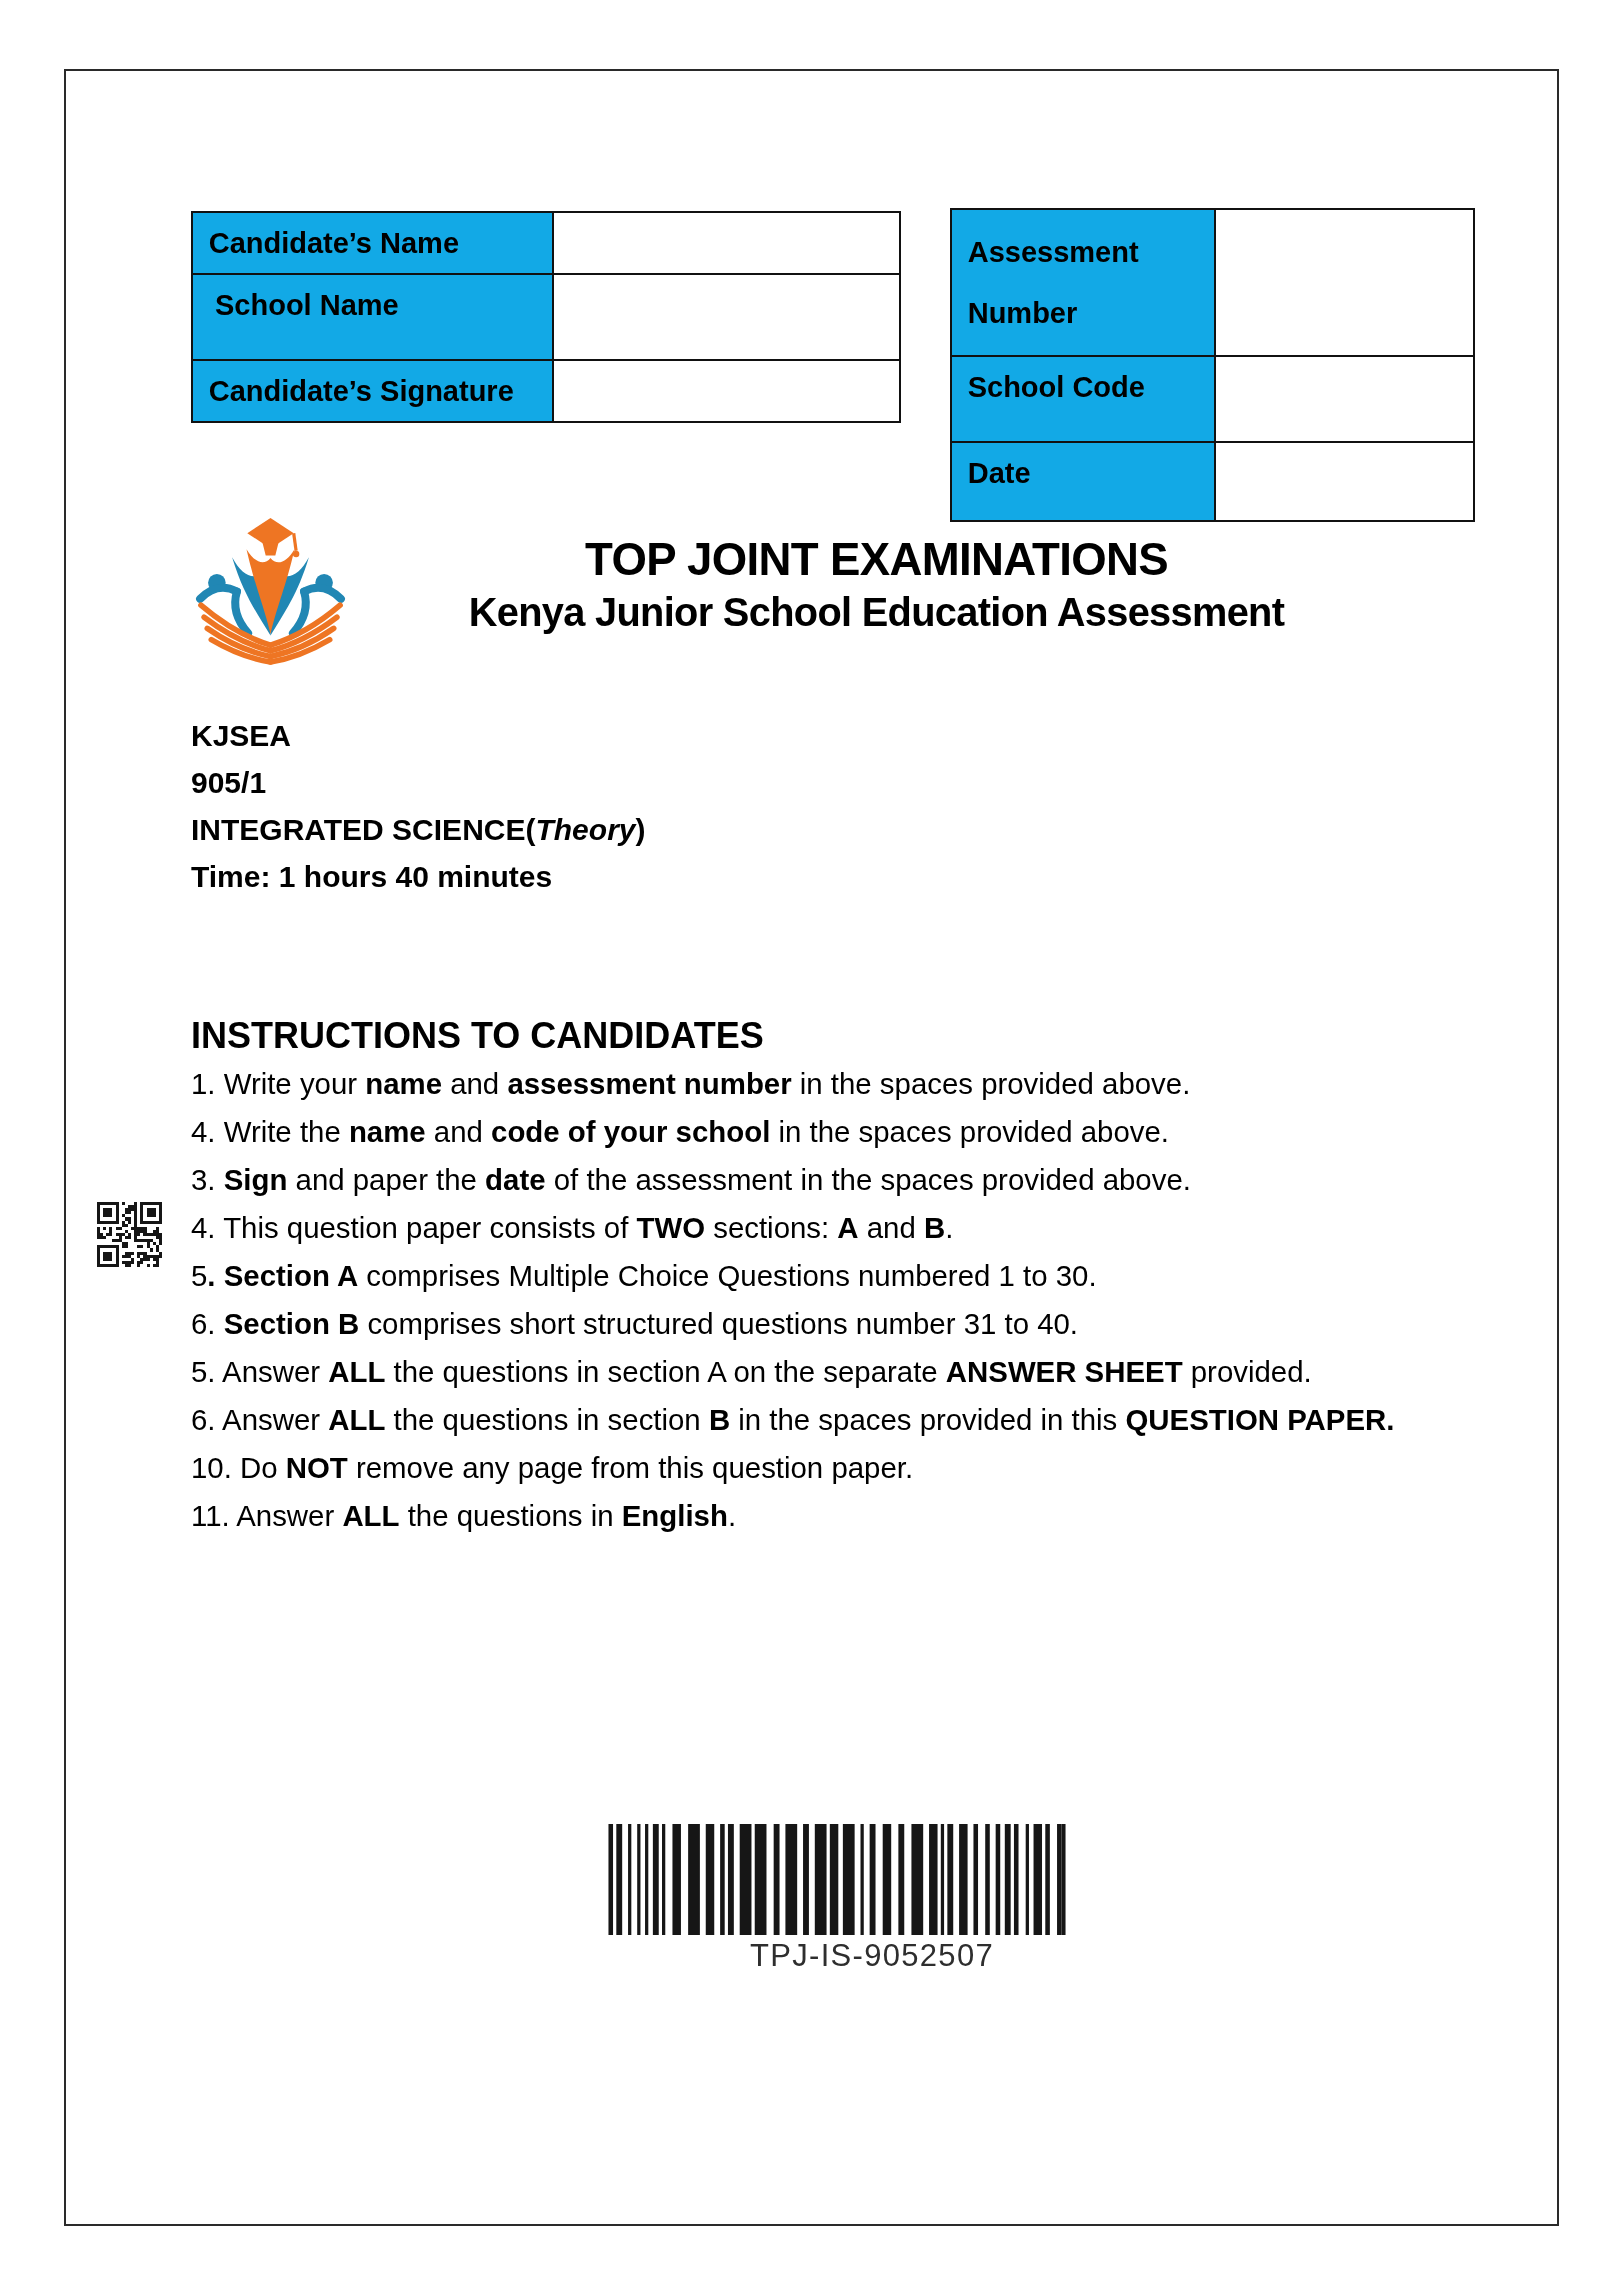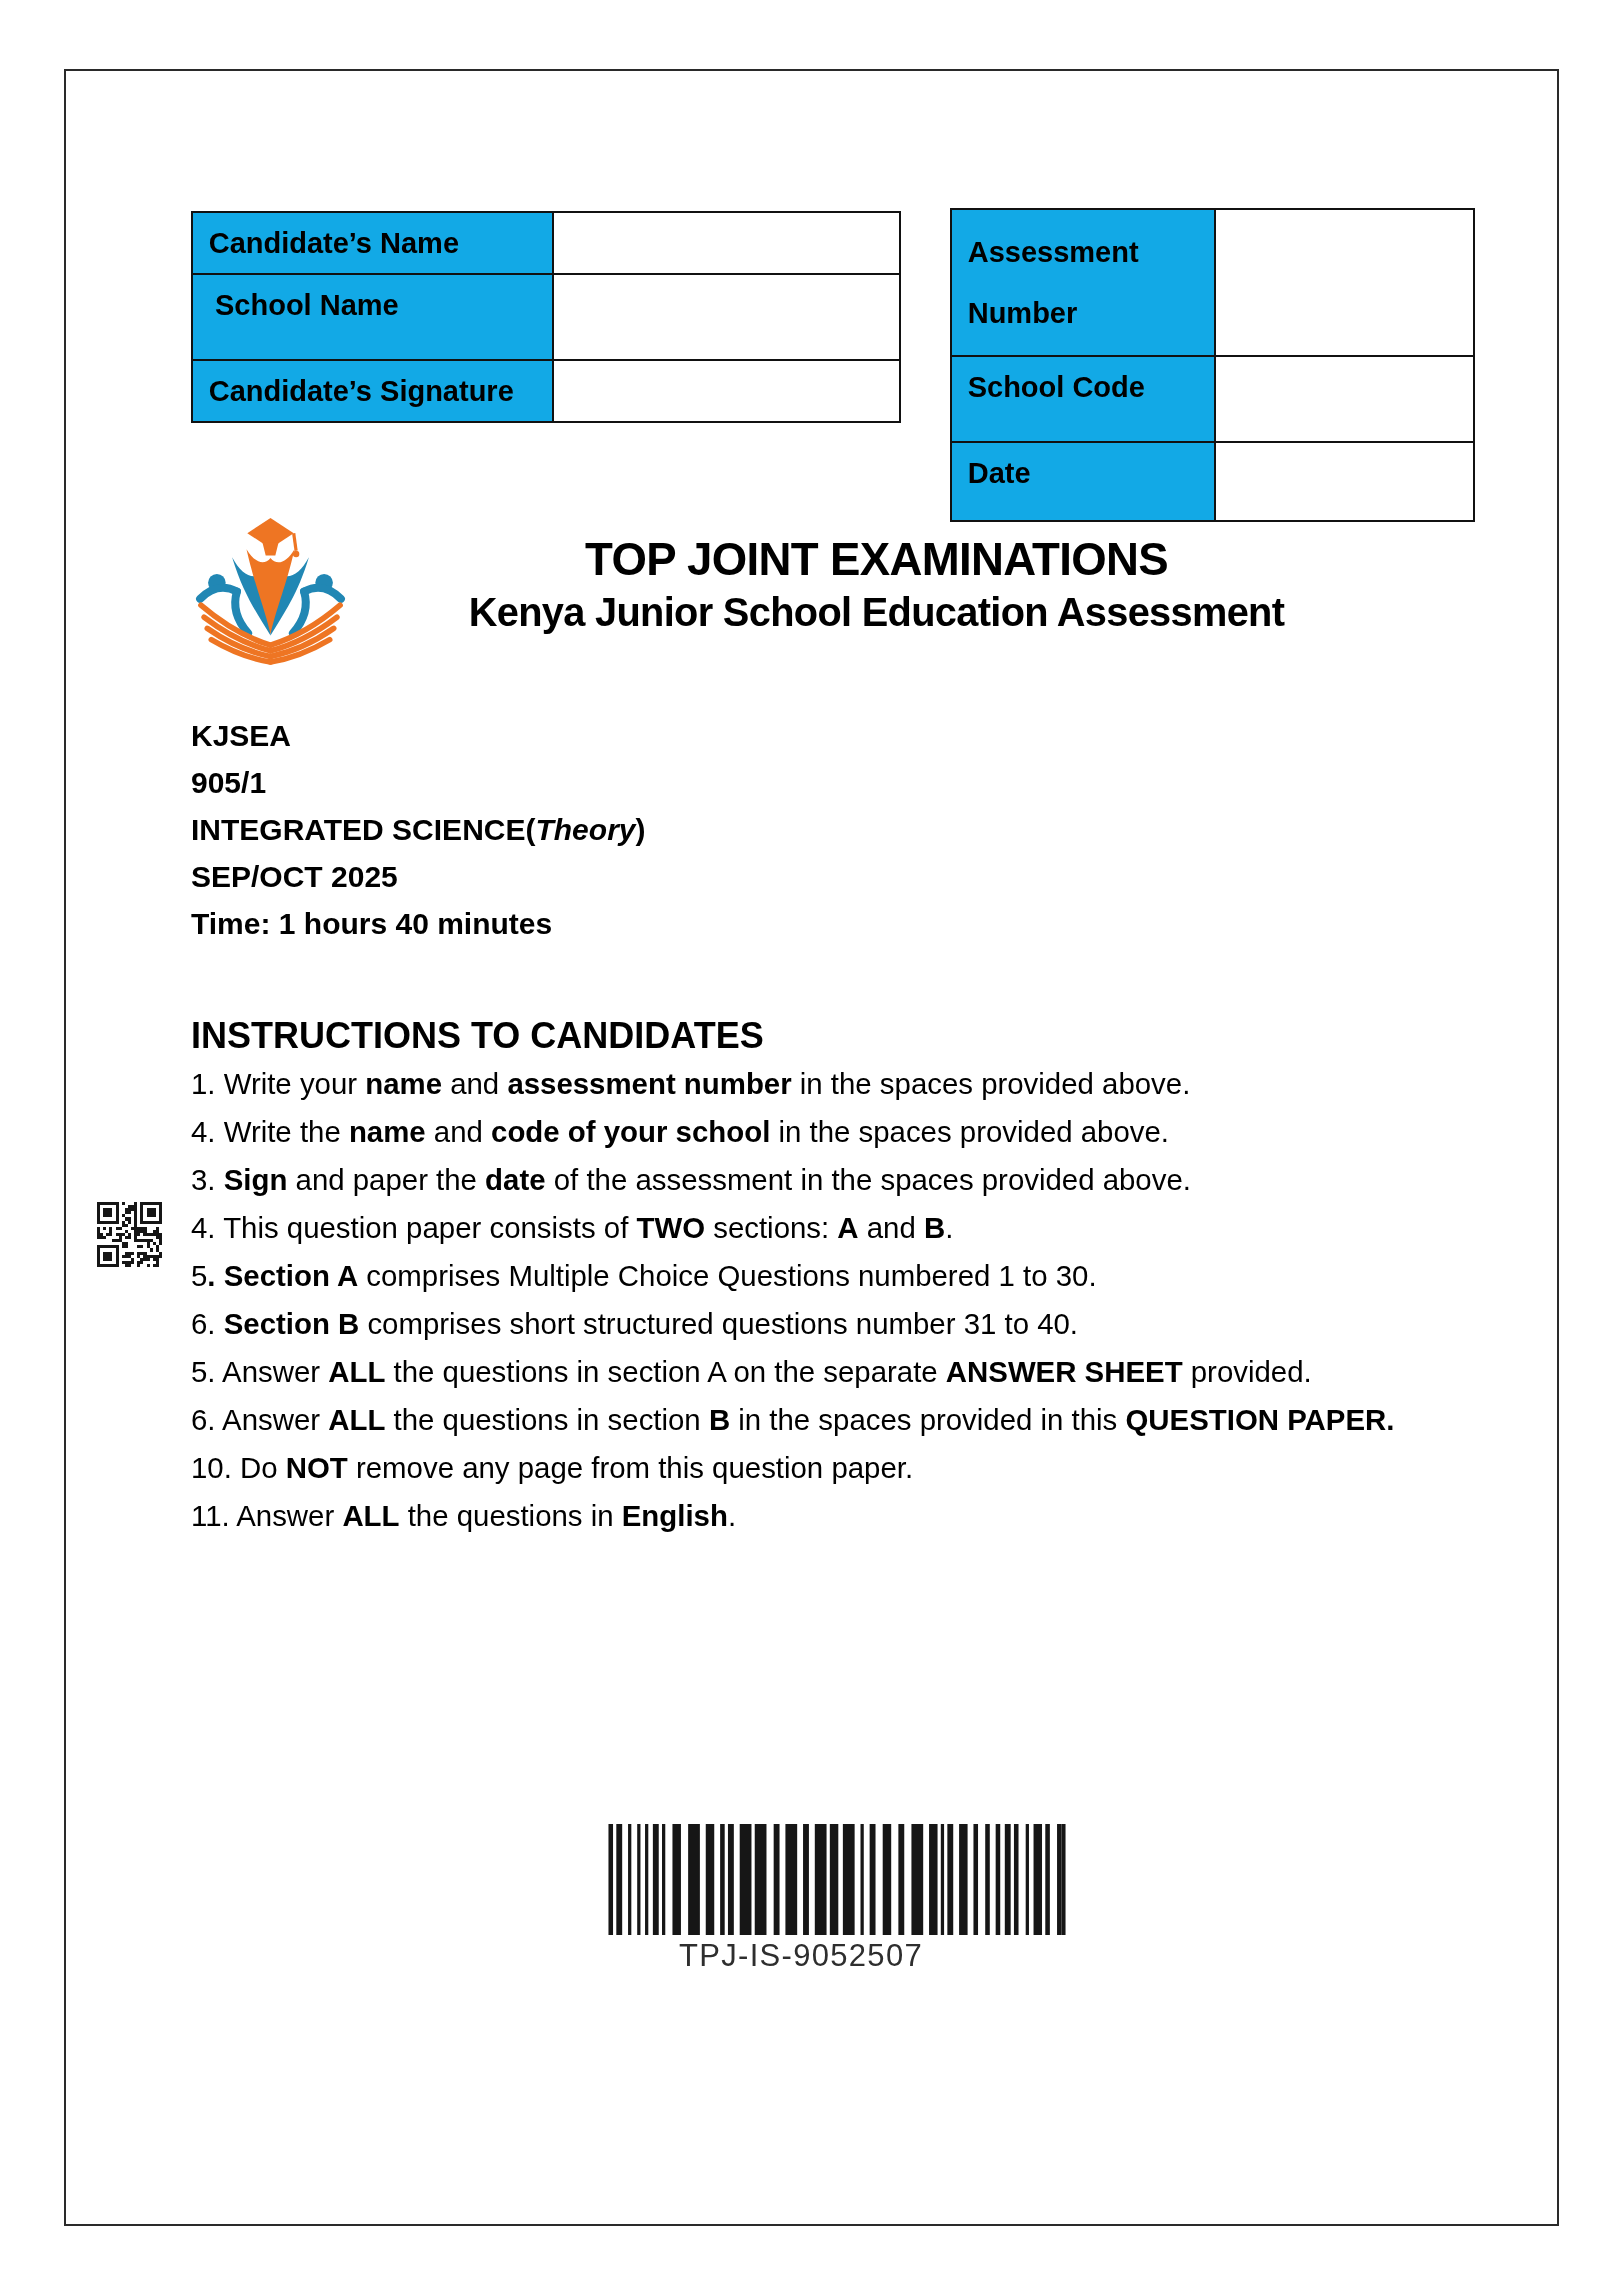--- a/index.html
+++ b/index.html
@@ -103,21 +103,21 @@
   
   .qr-code {
     position: absolute;
     left: 97px; top: 1200px;
     width: 65px; height: 69px;
   }
   .barcode-block {
     position: absolute;
     left: 576px; top: 1824px;
     width: 386px;
-    text-align: center;
+    text-align: right;
     padding-left: 32px;
   }
   .barcode-bars { display: block; margin: 0 auto; }
   .barcode-label {
     margin-top: 2.6px;
     font-size: 31px;
     letter-spacing: 1.3px;
     color: #2e2e2e;
     font-weight: 400;
   }
@@ -203,21 +203,20 @@
 
   <div class="header-block">
     <div class="brand-title">TOP JOINT EXAMINATIONS</div>
     <div class="brand-subtitle">Kenya Junior School Education Assessment</div>
   </div>
 
   <div class="exam-details">
       <div class="line"><span style="font-weight: 700;">KJSEA</span></div>
       <div class="line"><span style="font-weight: 700;">905/1</span></div>
       <div class="line"><span style="font-weight: 700;">INTEGRATED SCIENCE(</span><span style="font-weight: 700; font-style: italic;">Theory</span><span style="font-weight: 700;">)</span></div>
-      <div class="line"><span style="font-weight: 700;">SEP/OCT 2025</span></div>
       <div class="line"><span style="font-weight: 700;">Time: 1 hours 40 minutes</span></div>
     </div>
 
   <div class="instructions">
     <div class="instructions-heading">INSTRUCTIONS TO CANDIDATES</div>
     <div>
         <div class="instr-item"><span>1. Write your </span><span style="font-weight: 700;">name</span><span> and </span><span style="font-weight: 700;">assessment number</span><span> in the spaces provided above.</span></div>
         <div class="instr-item"><span>4. Write the </span><span style="font-weight: 700;">name</span><span> and </span><span style="font-weight: 700;">code of your school</span><span> in the spaces provided above.</span></div>
         <div class="instr-item"><span>3. </span><span style="font-weight: 700;">Sign</span><span> and paper the </span><span style="font-weight: 700;">date</span><span> of the assessment in the spaces provided above.</span></div>
         <div class="instr-item"><span>4. This question paper consists of </span><span style="font-weight: 700;">TWO</span><span> sections: </span><span style="font-weight: 700;">A</span><span> and </span><span style="font-weight: 700;">B</span><span>.</span></div>

